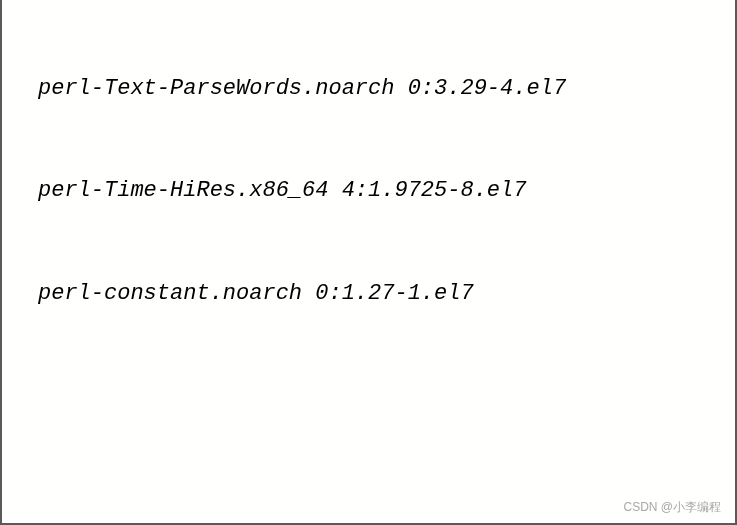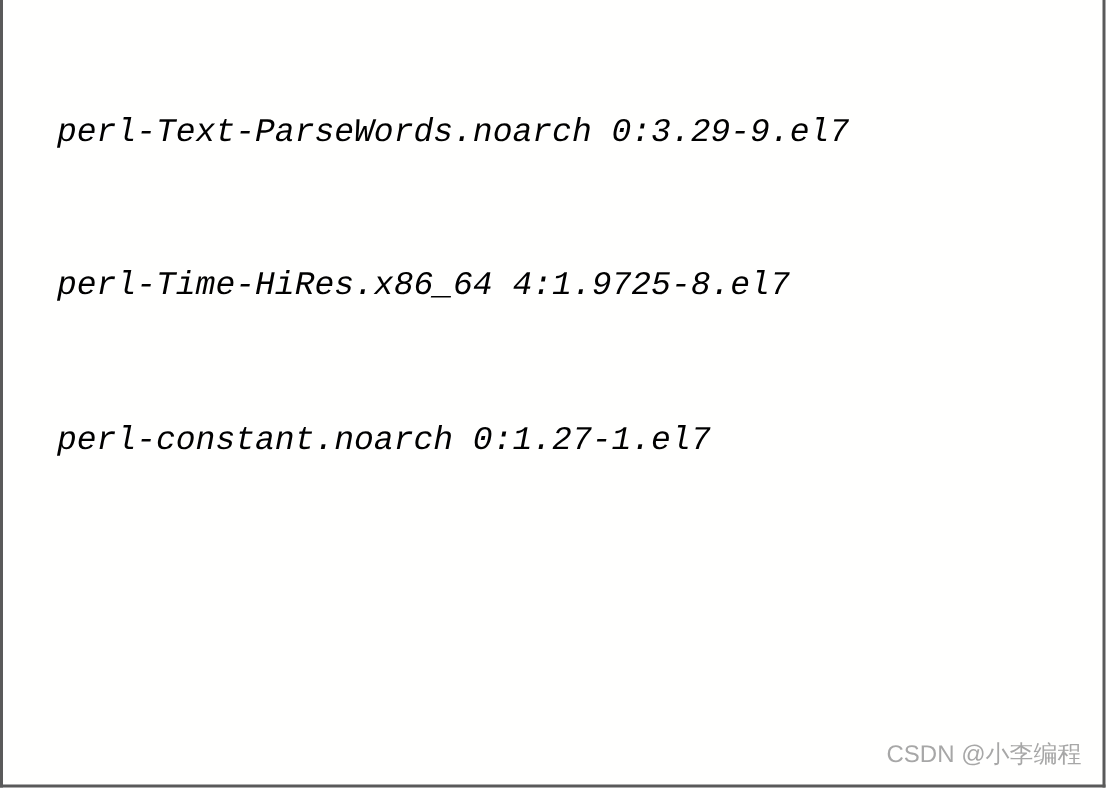--- a/index.html
+++ b/index.html
@@ -31,29 +31,29 @@
     .line-cut {
       padding-left: 28px;
       margin-top: -20px;
     }
     .watermark {
       position: absolute;
       bottom: 6px;
       right: 14px;
       font-style: normal;
       font-family: Arial, sans-serif;
-      font-size: 16px;
+      font-size: 12px;
       color: rgba(120, 120, 120, 0.65);
     }
   </style>
 </head>
 <body>
 
 <div class="terminal">
-  <div class="line">perl-Text-ParseWords.noarch 0:3.29-9.el7</div>
+  <div class="line">perl-Text-ParseWords.noarch 0:3.29-4.el7</div>
   <div class="line">perl-Time-HiRes.x86_64 4:1.9725-8.el7</div>
   <div class="line">perl-constant.noarch 0:1.27-1.el7</div>
   
   
   
   
   
   
   
   

